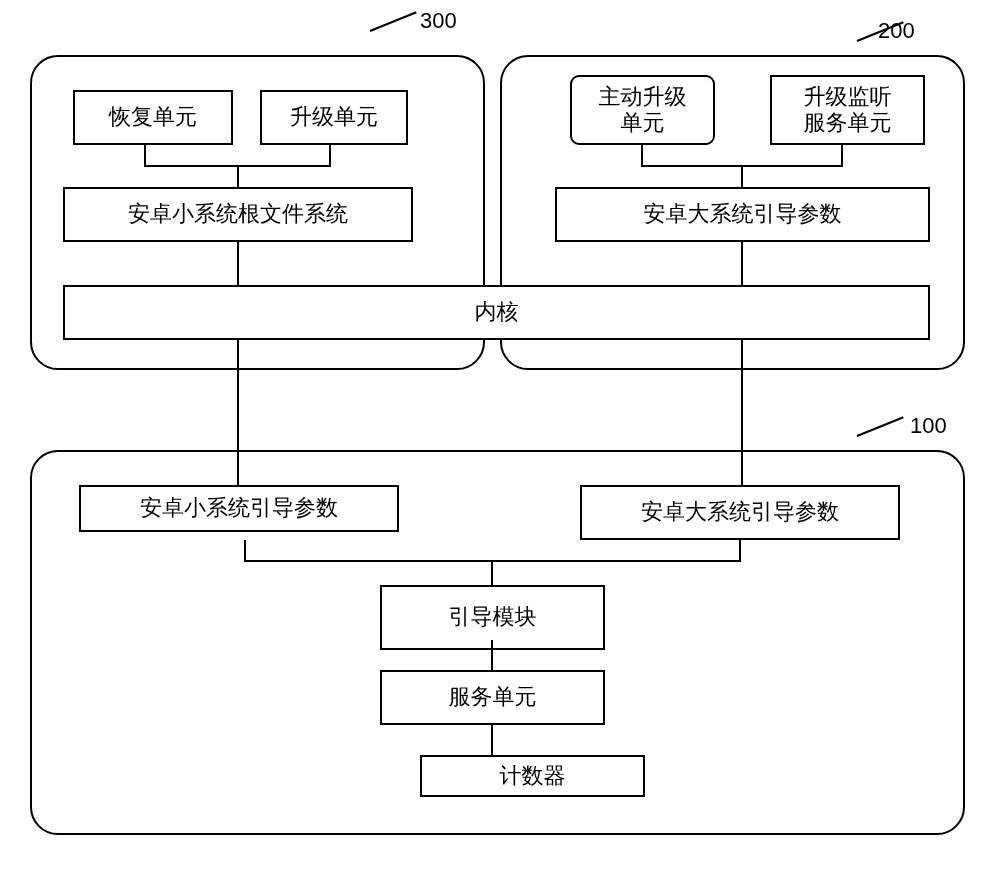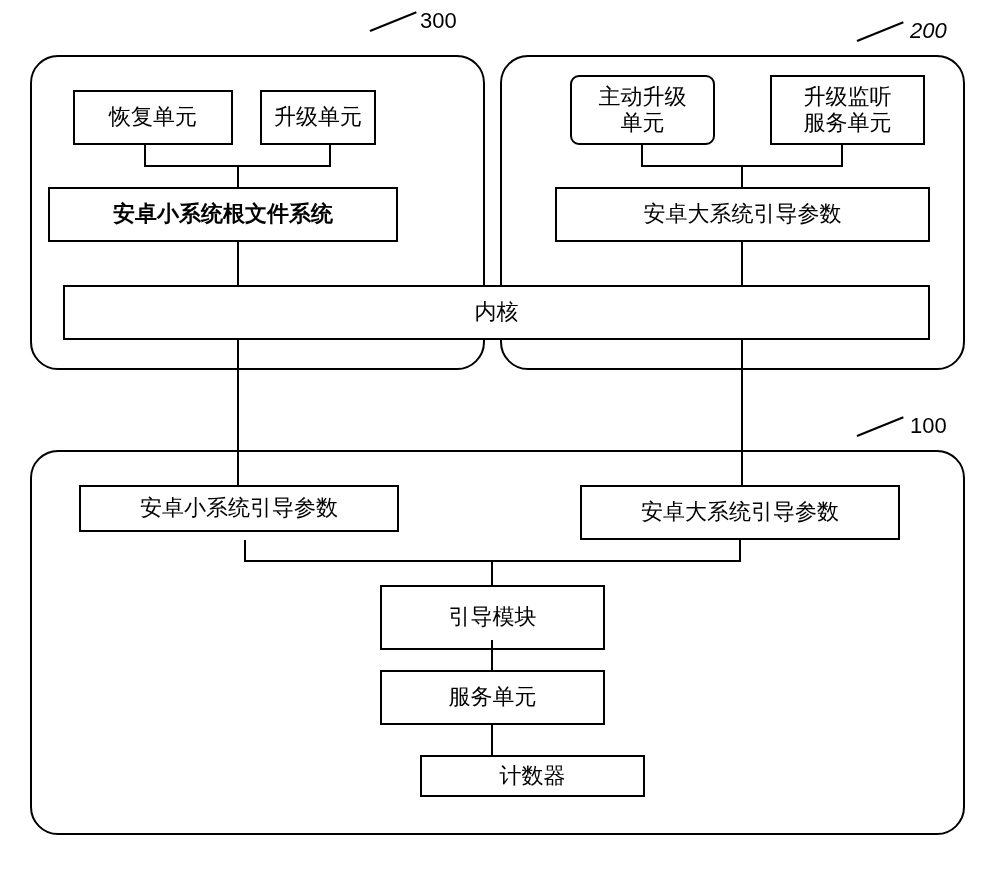--- a/index.html
+++ b/index.html
@@ -43,40 +43,40 @@
 <body>
 
 <div class="container" style="left:30px; top:55px; width:455px; height:315px;"></div>
 
 <div class="line" style="left:370px; top:30px; width:50px; height:2px; transform:rotate(-22deg); transform-origin:left center;"></div>
 <div class="label" style="left:420px; top:8px;">300</div>
 
 <div class="container" style="left:500px; top:55px; width:465px; height:315px;"></div>
 
 <div class="line" style="left:857px; top:40px; width:50px; height:2px; transform:rotate(-22deg); transform-origin:left center;"></div>
-<div class="label" style="left:910px; top:18px;font-style:italic;">200</div>
+<div class="label" style="left:878px; top:18px;">200</div>
 
 <div class="container" style="left:30px; top:450px; width:935px; height:385px;"></div>
 
 <div class="line" style="left:857px; top:435px; width:50px; height:2px; transform:rotate(-22deg); transform-origin:left center;"></div>
 <div class="label" style="left:910px; top:413px;">100</div>
 
 <div class="box" style="left:73px; top:90px; width:160px; height:55px;">
   <span>恢复单元</span>
 </div>
-<div class="box" style="left:260px; top:90px; width:116px; height:55px;">
+<div class="box" style="left:260px; top:90px; width:148px; height:55px;">
   <span>升级单元</span>
 </div>
 
 <div class="line" style="left:144px; top:145px; width:2px; height:22px;"></div>
 <div class="line" style="left:329px; top:145px; width:2px; height:22px;"></div>
 <div class="line" style="left:144px; top:165px; width:187px; height:2px;"></div>
 <div class="line" style="left:237px; top:165px; width:2px; height:22px;"></div>
 
-<div class="box" style="left:48px; top:187px; width:350px; height:55px;font-weight:bold;">
+<div class="box" style="left:63px; top:187px; width:350px; height:55px;">
   <span>安卓小系统根文件系统</span>
 </div>
 <div class="line" style="left:237px; top:242px; width:2px; height:43px;"></div>
 
 <div class="box" style="left:570px; top:75px; width:145px; height:70px; white-space:pre;border-radius:9px;">
   <span>主动升级
 单元</span>
 </div>
 <div class="box" style="left:770px; top:75px; width:155px; height:70px; white-space:pre;">
   <span>升级监听

